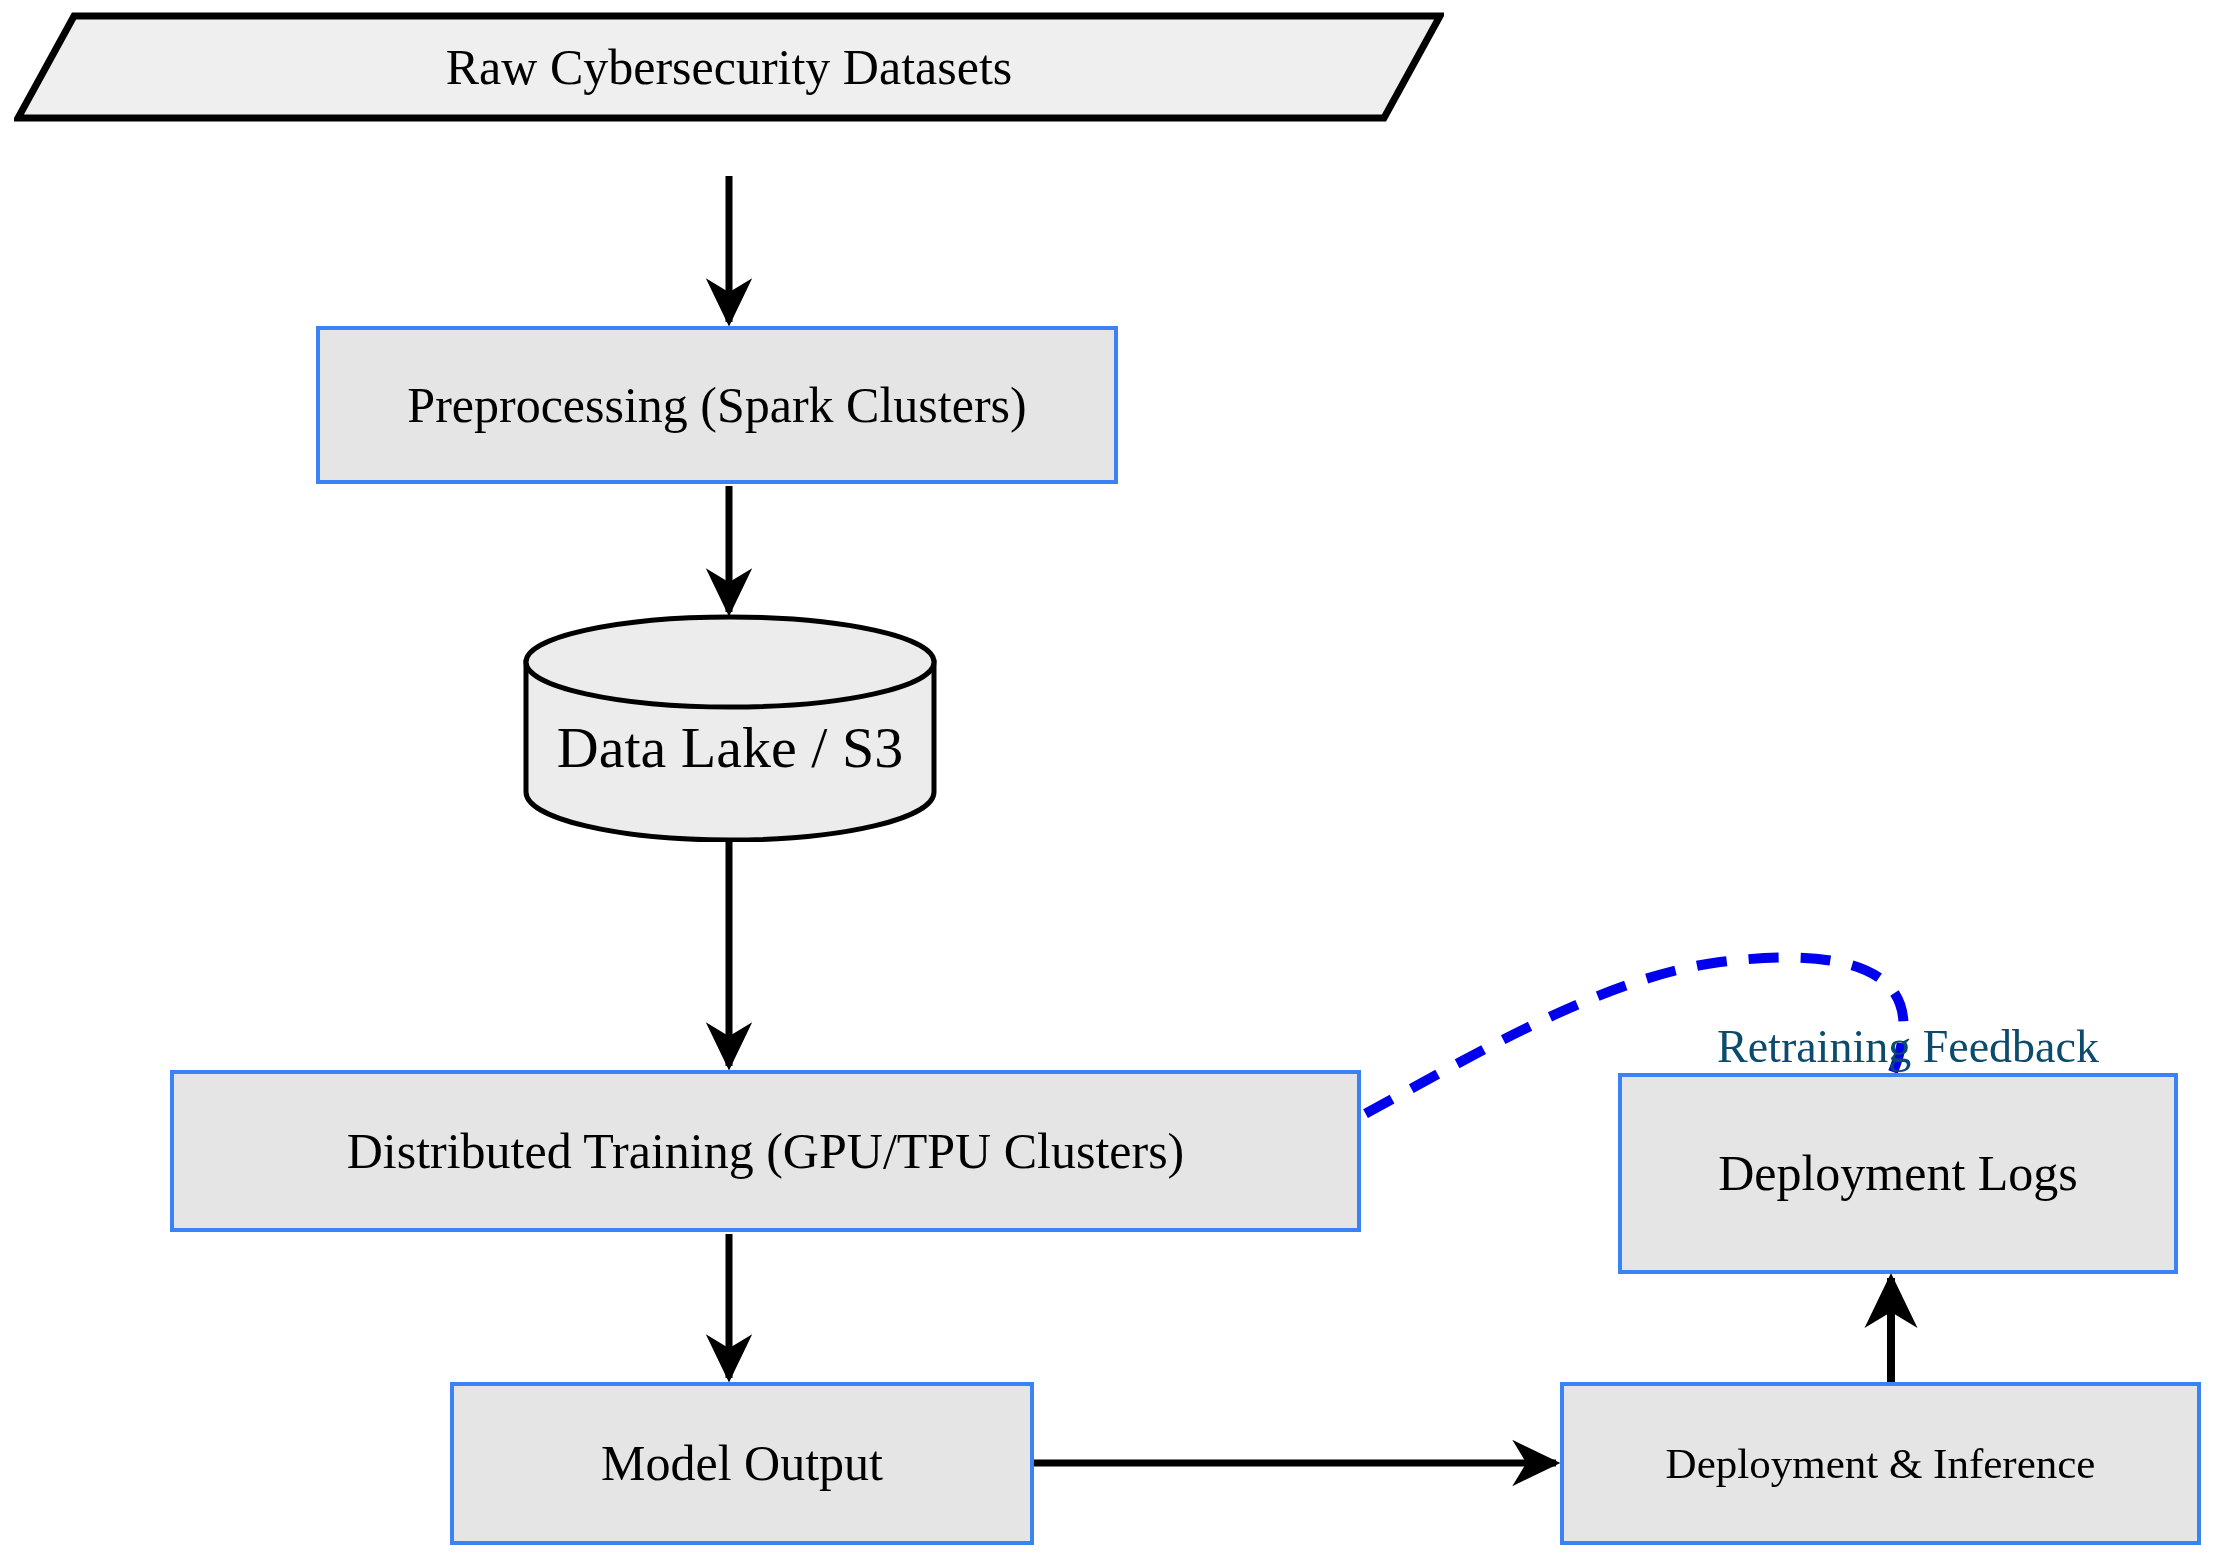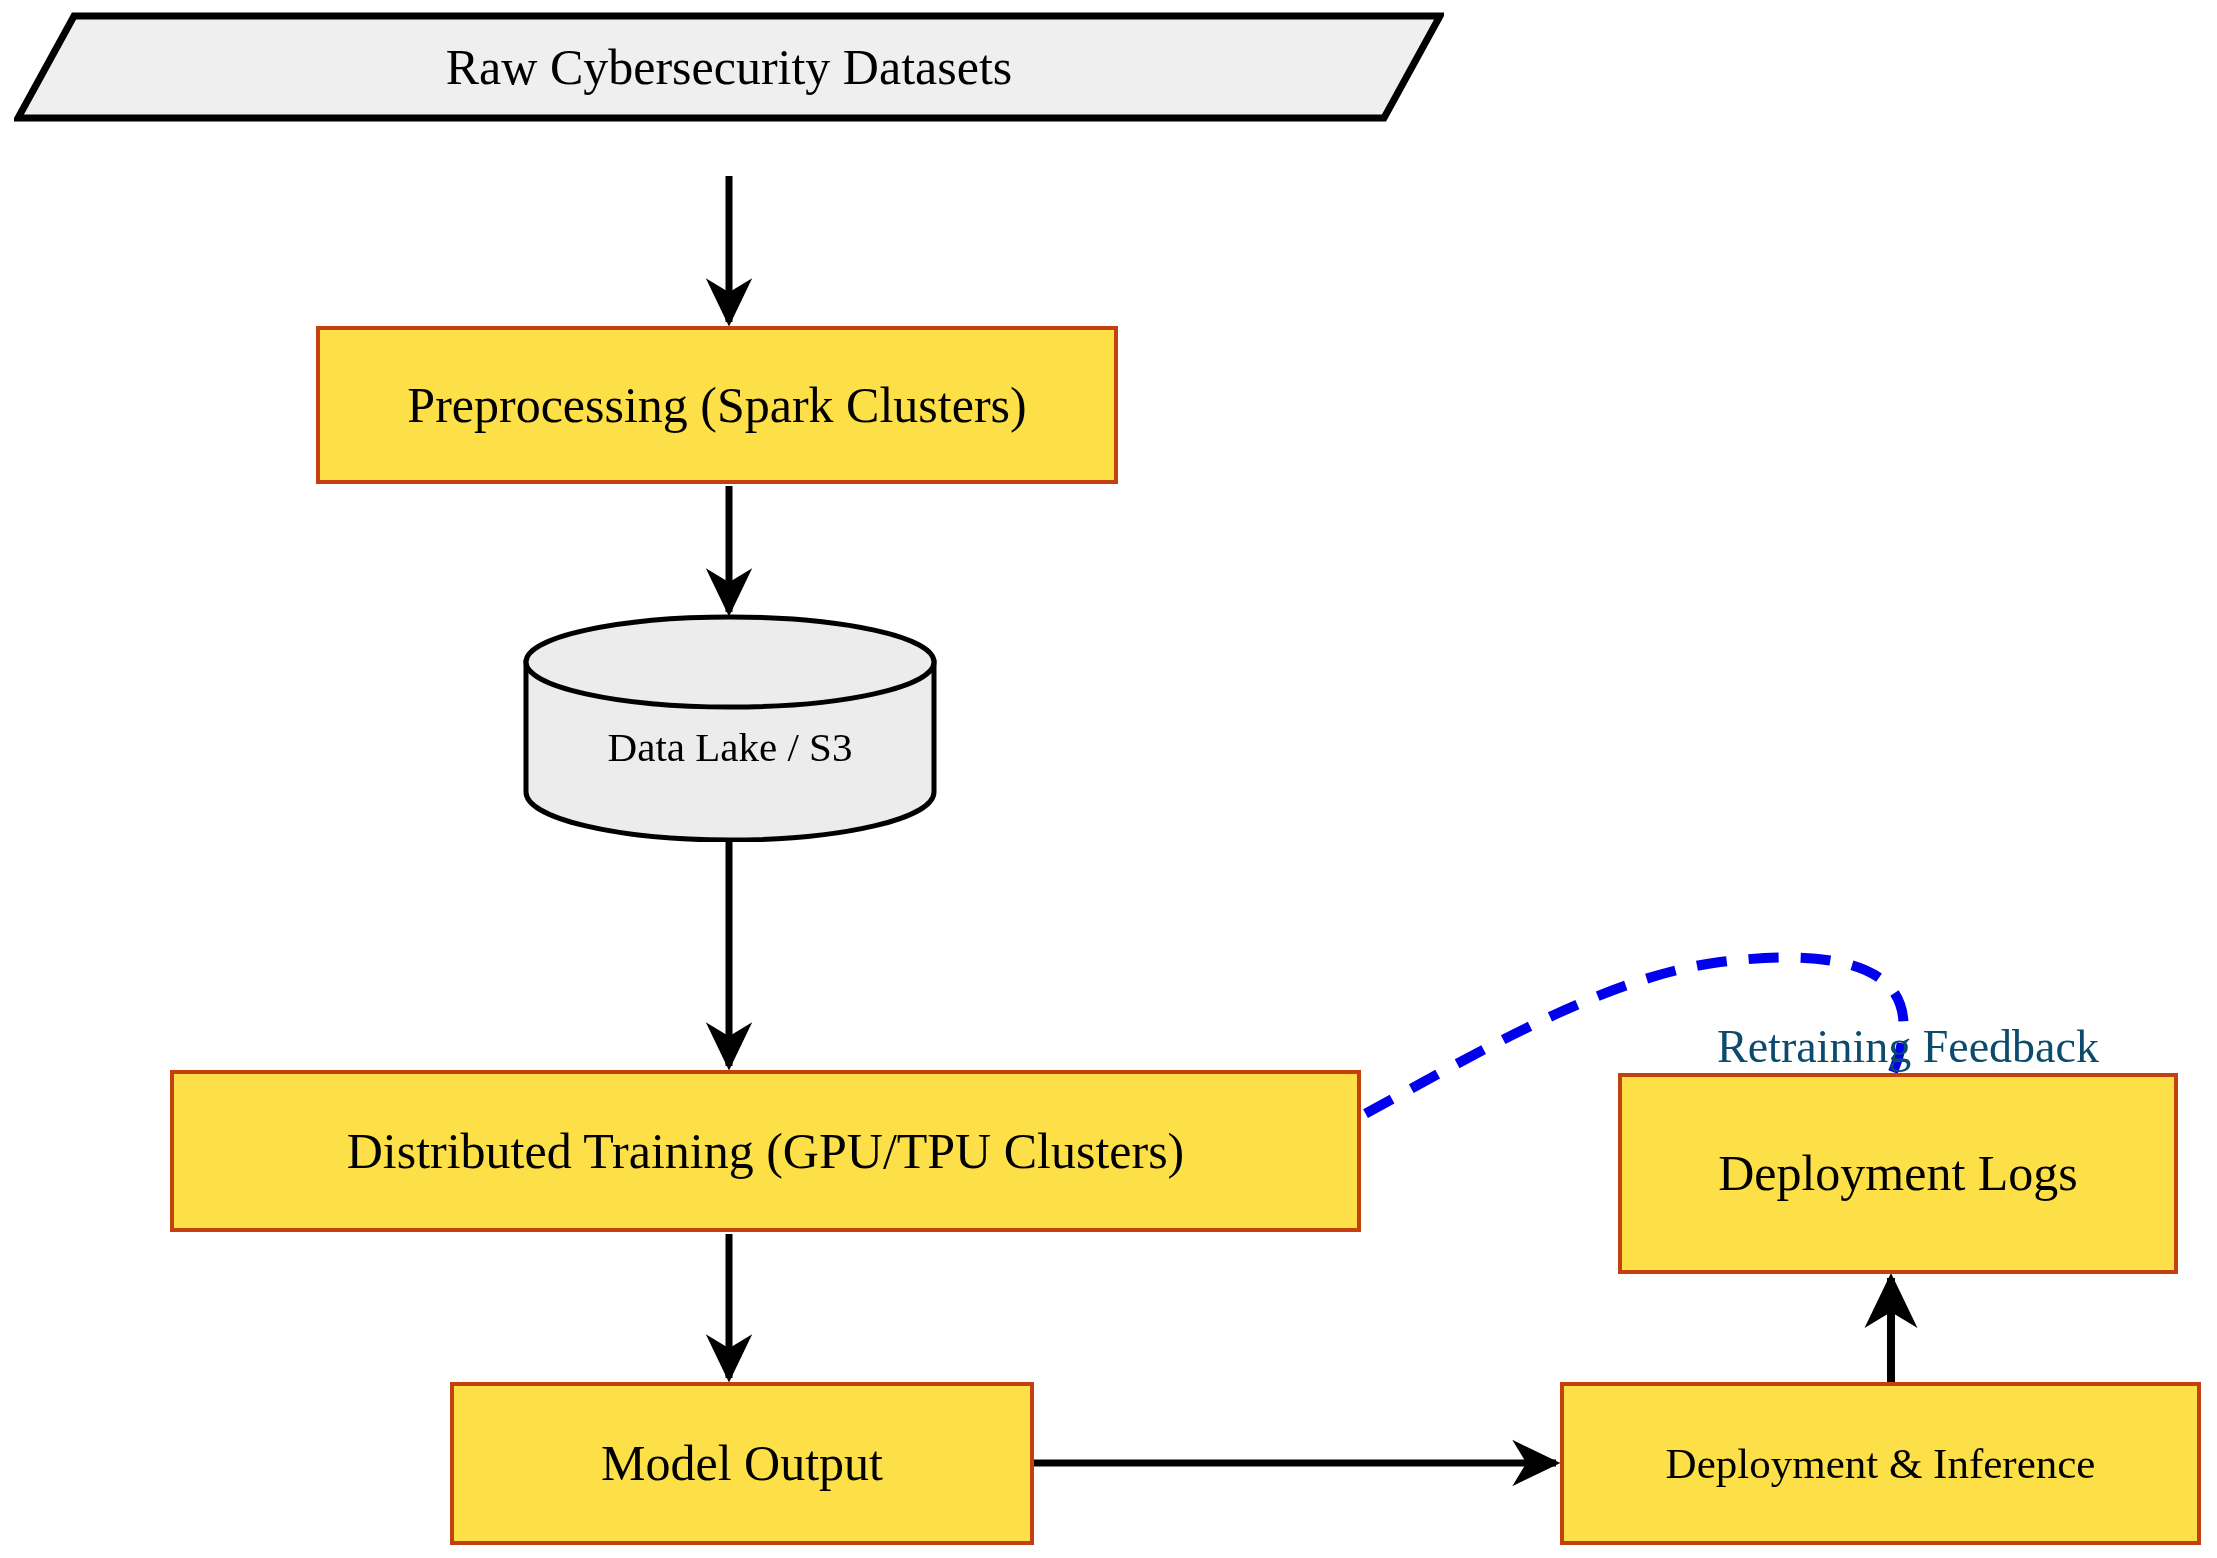--- a/index.html
+++ b/index.html
@@ -32,22 +32,22 @@
     box-sizing: border-box;
     display: flex;
     align-items: center;
     justify-content: center;
     text-align: center;
     color: #000000;
     line-height: 1.05;
     white-space: nowrap;
   }
   .node.rect {
-    background: #fde047;
-    border: 4px solid #c2410c;
+    background: #e5e5e5;
+    border: 4px solid #3b82f6;
     justify-content: center;
   }
   .node-label {
     display: block;
   }
   
   #node-raw-data {
     left: 14px;
     top: 12px;
     width: 1430px;
@@ -77,21 +77,21 @@
   }
   #node-data-lake .cyl-bg {
     position: absolute;
     left: 0; top: 0;
     width: 100%;
     height: 100%;
   }
   #node-data-lake .node-label {
     position: relative;
     z-index: 2;
-    font-size: 41px;
+    font-size: 58px;
     margin-top: 42px;
   }
   #node-preprocessing {
     left: 316px;
     top: 326px;
     width: 802px;
     height: 158px;
     font-size: 50px;
   }
   #node-training {

